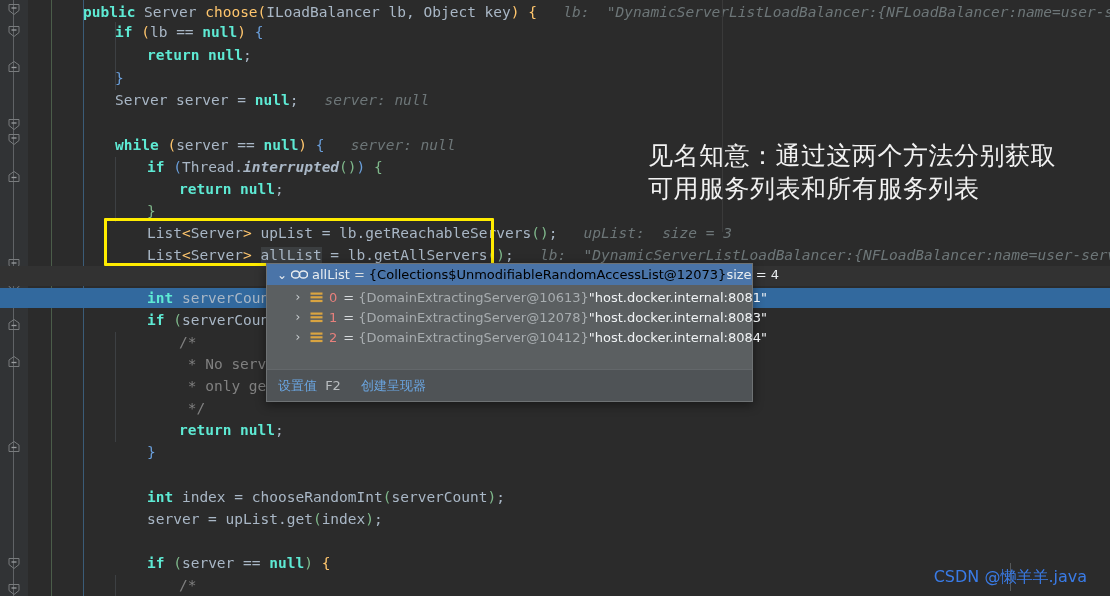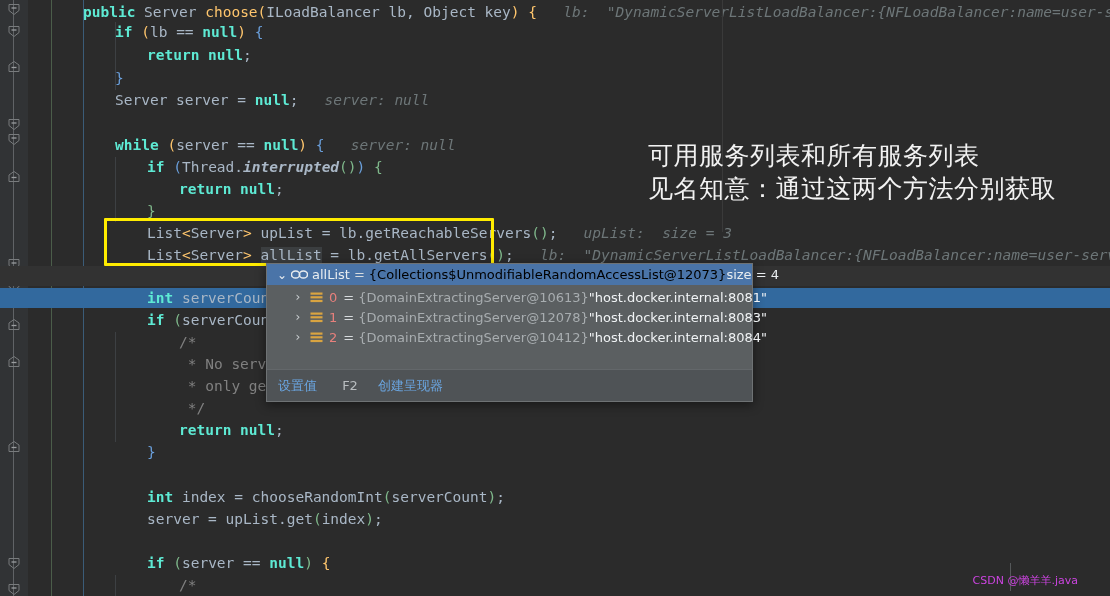--- a/index.html
+++ b/index.html
@@ -142,24 +142,24 @@
     display:flex; align-items:center; gap: 20px;
     padding-left: 11px;
     font-size: 13px;
   }
   .flink { color: #6aa5e0; cursor: pointer; }
   .fkey  { color: #b9bdc0; }
 
   
   .watermark {
     position: absolute;
-    right: 32px; bottom: 8px;
-    color: #d946ef;
+    right: 23px; bottom: 8px;
+    color: #3b82f6;
     font-family: "DejaVu Sans", sans-serif;
-    font-size: 11px;
+    font-size: 16px;
     opacity: 0.92;
   }
   .wm-rule {
     position:absolute; right: 99px; bottom: 5px; width:1px; height: 28px;
     background: #55585a;
   }
 </style>
 </head>
 <body>
 
@@ -259,22 +259,22 @@
   <div class="vguide slim" style="left:115px; top:22px; height:68px;"></div>
   <div class="vguide slim" style="left:115px; top:157px; height:65px;"></div>
   <div class="vguide slim" style="left:115px; top:332px; height:110px;"></div>
   <div class="vguide slim" style="left:115px; top:575px; height:21px;"></div>
 
   <div class="vguide" style="left:722px; top:0; height:232px; background:#3a3a3a;"></div>
 
   <div class="ybox" style="left:104px; top:218px; width:390px; height:48px;"></div>
 
   <div class="annot" style="left:648px; top:139px;">
+    <div>见名知意：通过这两个方法分别获取</div>
     <div>可用服务列表和所有服务列表</div>
-    <div>见名知意：通过这两个方法分别获取</div>
   </div>
 
   <div class="popup" style="left:266px; top:263px; width:487px; height:139px;">
     <div class="popup-header">
       <span class="chev-down">⌄</span>
       <span class="icn-coll">
         <svg width="17" height="11" viewBox="0 0 17 11">
           <ellipse cx="4.6" cy="5.5" rx="4.1" ry="3.6" fill="none" stroke="#e8ecef" stroke-width="1.5"></ellipse>
           <ellipse cx="12.4" cy="5.5" rx="4.1" ry="3.6" fill="none" stroke="#e8ecef" stroke-width="1.5"></ellipse>
         </svg>
@@ -328,21 +328,21 @@
           <span class="idx">2</span>
           <span class="eq">=</span>
           <span class="ref">{DomainExtractingServer@10412}</span>
           <span style="width:6px;"></span>
           <span class="sval">"host.docker.internal:8084"</span>
         </div>
       </div>
     <div class="popup-footer">
       <span>
         <span class="flink">设置值</span>
-        <span class="fkey" style="margin-left:21px;">F2</span>
+        <span class="fkey" style="margin-left:4px;">F2</span>
       </span>
       <span class="flink">创建呈现器</span>
     </div>
   </div>
 
   <div class="wm-rule"></div>
   <div class="watermark">CSDN @懒羊羊.java</div>
 
 </div>
 

